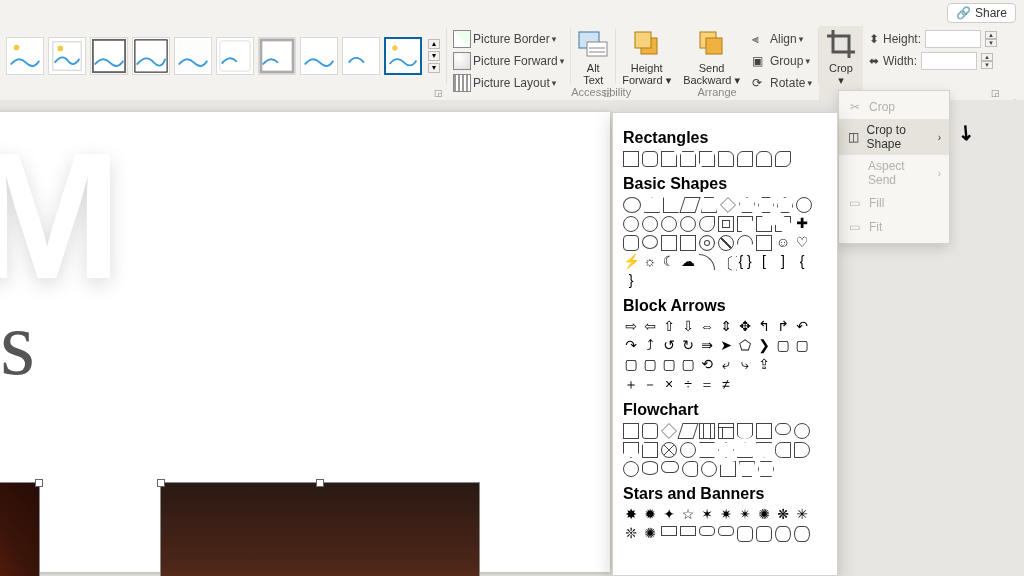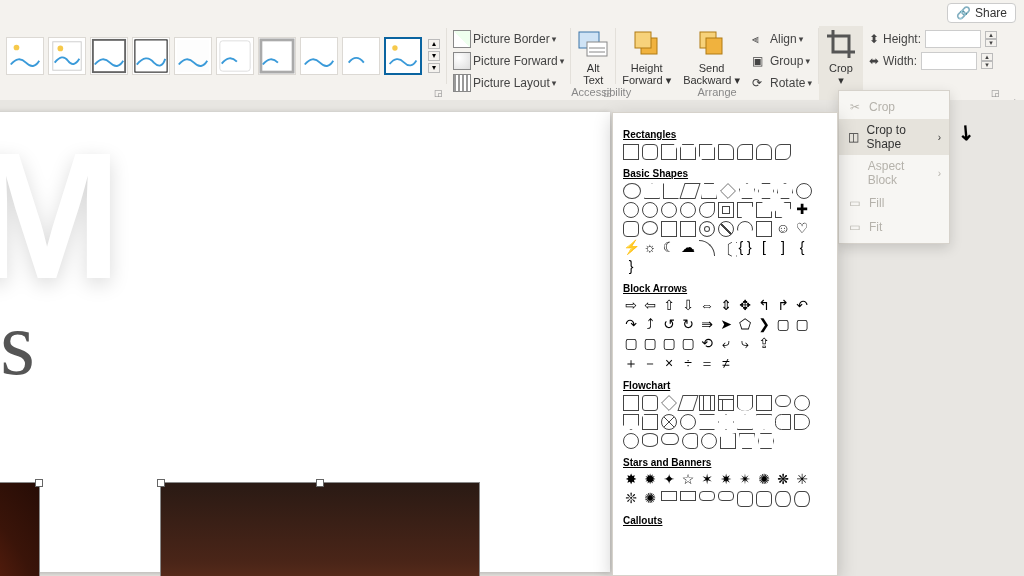--- a/index.html
+++ b/index.html
@@ -48,21 +48,21 @@
   
   .crop-menu{ position:absolute; top:90px; left:838px; width:112px; background:#f7f6f3; border:1px solid #d6d2cb; box-shadow:0 4px 12px rgba(0,0,0,.15); padding:4px 0;}
   .crop-menu .mi{ display:flex; align-items:center; font-size:12px; color:#333; padding:4px 8px; gap:6px;}
   .crop-menu .mi.disabled{ color:#b5b2ab;}
   .crop-menu .mi.hl{ background:#e6e3dc;}
   .crop-menu .mi .ico{ width:16px; height:16px; display:flex; align-items:center; justify-content:center;}
   .crop-menu .mi .chev{ margin-left:auto; font-size:10px;}
 
   
   .shapes-fly{ position:absolute; top:112px; left:612px; width:226px; background:#fff; border:1px solid #d6d2cb; box-shadow:0 6px 18px rgba(0,0,0,.2); padding:8px 10px 2px 10px; overflow:hidden; bottom:0;}
-  .shapes-fly h4{ font-size:10px; font-weight:600; margin:8px 0 4px 0;text-decoration:underline;}
+  .shapes-fly h4{ font-size:16px; font-weight:600; margin:8px 0 4px 0;}
   .shape-row{ display:flex; flex-wrap:wrap; gap:3px 3px; margin-bottom:4px;}
   .sg{ width:16px; height:16px; border:1px solid #444; background:#fff; }
   .sg.round{ border-radius:4px;}
   .sg.circ{ border-radius:50%;}
   .sg.txt{ border:none; font-size:14px; line-height:14px; text-align:center;}
 
   .arrow-annot{ position:absolute; top:120px; left:958px; font-size:20px; font-weight:800; transform:rotate(40deg); color:#000;}
 
   .collapse-caret{ position:absolute; right:6px; top:96px; font-size:11px; color:#888;}
 
@@ -261,21 +261,21 @@
       <span class="ico">✂</span>
       <span>Crop</span>
     </div>
   <div class="mi hl">
       <span class="ico">◫</span>
       <span>Crop to Shape</span>
       <span class="chev">›</span>
     </div>
   <div class="mi disabled">
       <span class="ico"></span>
-      <span>Aspect Block</span>
+      <span>Aspect Send</span>
       <span class="chev">›</span>
     </div>
   <div class="mi disabled">
       <span class="ico">▭</span>
       <span>Fill</span>
     </div>
   <div class="mi disabled">
       <span class="ico">▭</span>
       <span>Fit</span>
     </div>
@@ -435,14 +435,13 @@
     <span class="sg" style="height:10px"></span>
     <span class="sg" style="height:10px"></span>
     <span class="sg" style="height:10px;border-radius:4px"></span>
     <span class="sg" style="height:10px;border-radius:4px"></span>
     <span class="sg" style="border-radius:4px"></span>
     <span class="sg" style="border-radius:4px"></span>
     <span class="sg" style="border-radius:40%/60%"></span>
     <span class="sg" style="border-radius:40%/60%"></span>
   </div>
 
-  <h4>Callouts</h4>
 </div>
 
 </body></html>

